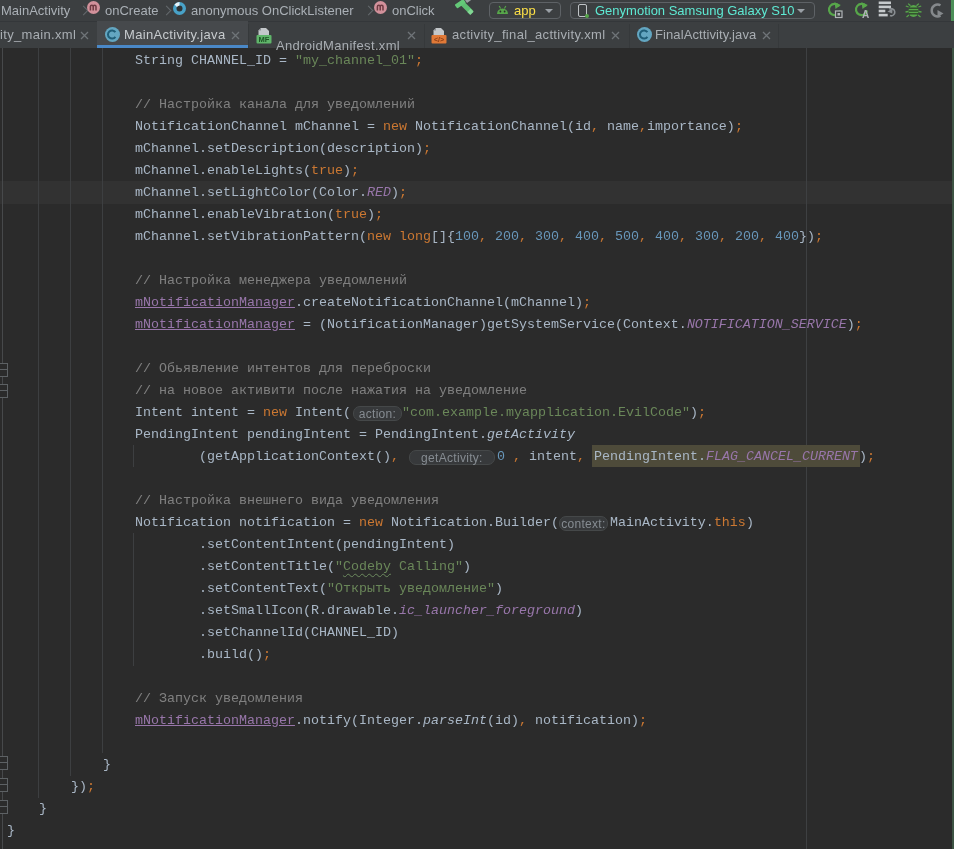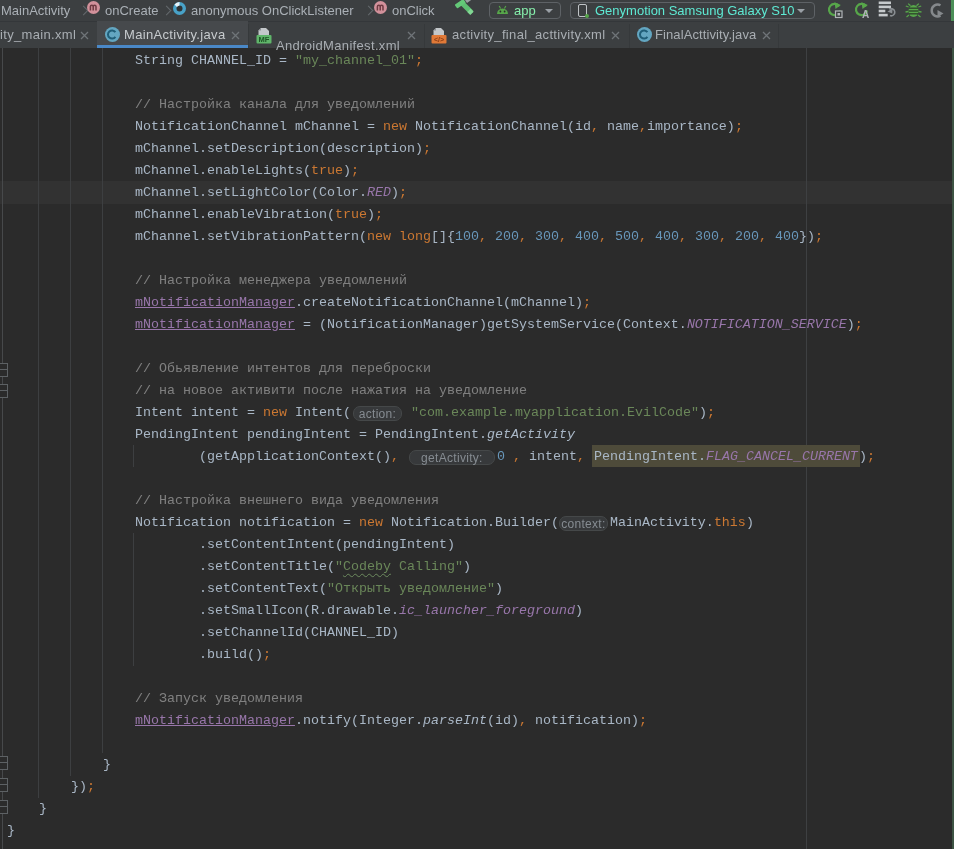--- a/index.html
+++ b/index.html
@@ -72,21 +72,21 @@
 <div class="ln">                mChannel.setLightColor(Color.<span class="i">RED</span>)<span class="o">;</span></div>
 <div class="ln">                mChannel.enableVibration(<span class="k">true</span>)<span class="o">;</span></div>
 <div class="ln">                mChannel.setVibrationPattern(<span class="k">new</span> <span class="k">long</span>[]{<span class="n">100</span><span class="o">,</span> <span class="n">200</span><span class="o">,</span> <span class="n">300</span><span class="o">,</span> <span class="n">400</span><span class="o">,</span> <span class="n">500</span><span class="o">,</span> <span class="n">400</span><span class="o">,</span> <span class="n">300</span><span class="o">,</span> <span class="n">200</span><span class="o">,</span> <span class="n">400</span>})<span class="o">;</span></div>
 <div class="ln"> </div>
 <div class="ln">                <span class="c">// Настройка менеджера уведомлений</span></div>
 <div class="ln">                <span class="f">mNotificationManager</span>.createNotificationChannel(mChannel)<span class="o">;</span></div>
 <div class="ln">                <span class="f">mNotificationManager</span> = (NotificationManager)getSystemService(Context.<span class="i">NOTIFICATION_SERVICE</span>)<span class="o">;</span></div>
 <div class="ln"> </div>
 <div class="ln">                <span class="c">// Обьявление интентов для переброски</span></div>
 <div class="ln">                <span class="c">// на новое активити после нажатия на уведомление</span></div>
-<div class="ln">                Intent intent = <span class="k">new</span> Intent(<span class="badge" style="width:49px;margin-left:2px;margin-right:9px;">action:</span><span class="s">"com.example.myapplication.EvilCode"</span>)<span class="o">;</span></div>
+<div class="ln">                Intent intent = <span class="k">new</span> Intent(<span class="badge" style="width:49px;margin-left:2px;margin-right:0;">action:</span><span class="s">"com.example.myapplication.EvilCode"</span>)<span class="o">;</span></div>
 <div class="ln">                PendingIntent pendingIntent = PendingIntent.<span class="sm">getActivity</span></div>
 <div class="ln">                        (getApplicationContext()<span class="o">,</span><span class="badge" style="width:86px;margin-left:10px;margin-right:2px;">getActivity:</span><span class="n">0</span> <span class="o">,</span> intent<span class="o">,</span> <span class="hl">PendingIntent.<span class="i">FLAG_CANCEL_CURRENT</span></span>)<span class="o">;</span></div>
 <div class="ln"> </div>
 <div class="ln">                <span class="c">// Настройка внешнего вида уведомления</span></div>
 <div class="ln">                Notification notification = <span class="k">new</span> Notification.Builder(<span class="badge" style="width:49px;margin-left:0px;margin-right:2px;">context:</span>MainActivity.<span class="k">this</span>)</div>
 <div class="ln">                        .setContentIntent(pendingIntent)</div>
 <div class="ln">                        .setContentTitle(<span class="s">"<span class="sq">Codeby</span> Calling"</span>)</div>
 <div class="ln">                        .setContentText(<span class="s">"Открыть уведомление"</span>)</div>
 <div class="ln">                        .setSmallIcon(R.drawable.<span class="i">ic_launcher_foreground</span>)</div>
 <div class="ln">                        .setChannelId(CHANNEL_ID)</div>
@@ -132,21 +132,21 @@
   <rect x="16.2" y="9.8" width="4.6" height="4.2" fill="#82d794" transform="rotate(-45 18.5 12)"></rect>
 </svg>
 <div class="abs" style="left:489px;top:2px;width:72px;height:17px;border:1px solid #5e6266;border-radius:4px;box-sizing:border-box;"></div>
 <svg class="abs" style="left:495px;top:4px;" width="15" height="13" viewBox="0 0 15 13">
   <path d="M2,10 A5.5,5.5 0 0 1 13,10 Z" fill="#57a64a"></path>
   <line x1="4.2" y1="2" x2="5.6" y2="4.6" stroke="#57a64a" stroke-width="1.1"></line>
   <line x1="10.8" y1="2" x2="9.4" y2="4.6" stroke="#57a64a" stroke-width="1.1"></line>
   <circle cx="5.4" cy="7.5" r="0.9" fill="#2b2b2b"></circle>
   <circle cx="9.6" cy="7.5" r="0.9" fill="#2b2b2b"></circle>
 </svg>
-<div class="crumb" style="left:514px;color:#86efac;">app</div>
+<div class="crumb" style="left:514px;color:#fde047;">app</div>
 <div class="abs" style="left:545px;top:9px;width:0;height:0;border-left:4.5px solid transparent;border-right:4.5px solid transparent;border-top:4.5px solid #9aa0a6;"></div>
 <div class="abs" style="left:570px;top:2px;width:245px;height:17px;border:1px solid #5e6266;border-radius:4px;box-sizing:border-box;"></div>
 <div class="abs" style="left:578px;top:4px;width:9px;height:13px;border:1.4px solid #c0c4c7;border-radius:2px;box-sizing:border-box;"></div>
 <div class="abs" style="left:585px;top:14px;width:4px;height:4px;border-radius:50%;background:#57a64a;"></div>
 <div class="crumb" style="left:595px;color:#5eead4;">Genymotion Samsung Galaxy S10</div>
 <div class="abs" style="left:797px;top:9px;width:0;height:0;border-left:4.5px solid transparent;border-right:4.5px solid transparent;border-top:4.5px solid #9aa0a6;"></div>
 <svg class="abs" style="left:826px;top:2px;" width="17" height="17" viewBox="0 0 17 17">
   <path d="M13.2,4.3 A5.6,5.6 0 1 0 14.1,8.5" fill="none" stroke="#57a64a" stroke-width="2.2"></path>
   <path d="M8.5,0.2 L14.8,3.1 L9.5,7 Z" fill="#57a64a"></path>
   <rect x="9.5" y="9" width="6.5" height="6.5" fill="#3c3f41" stroke="#b0b4b7" stroke-width="1.2"></rect>

